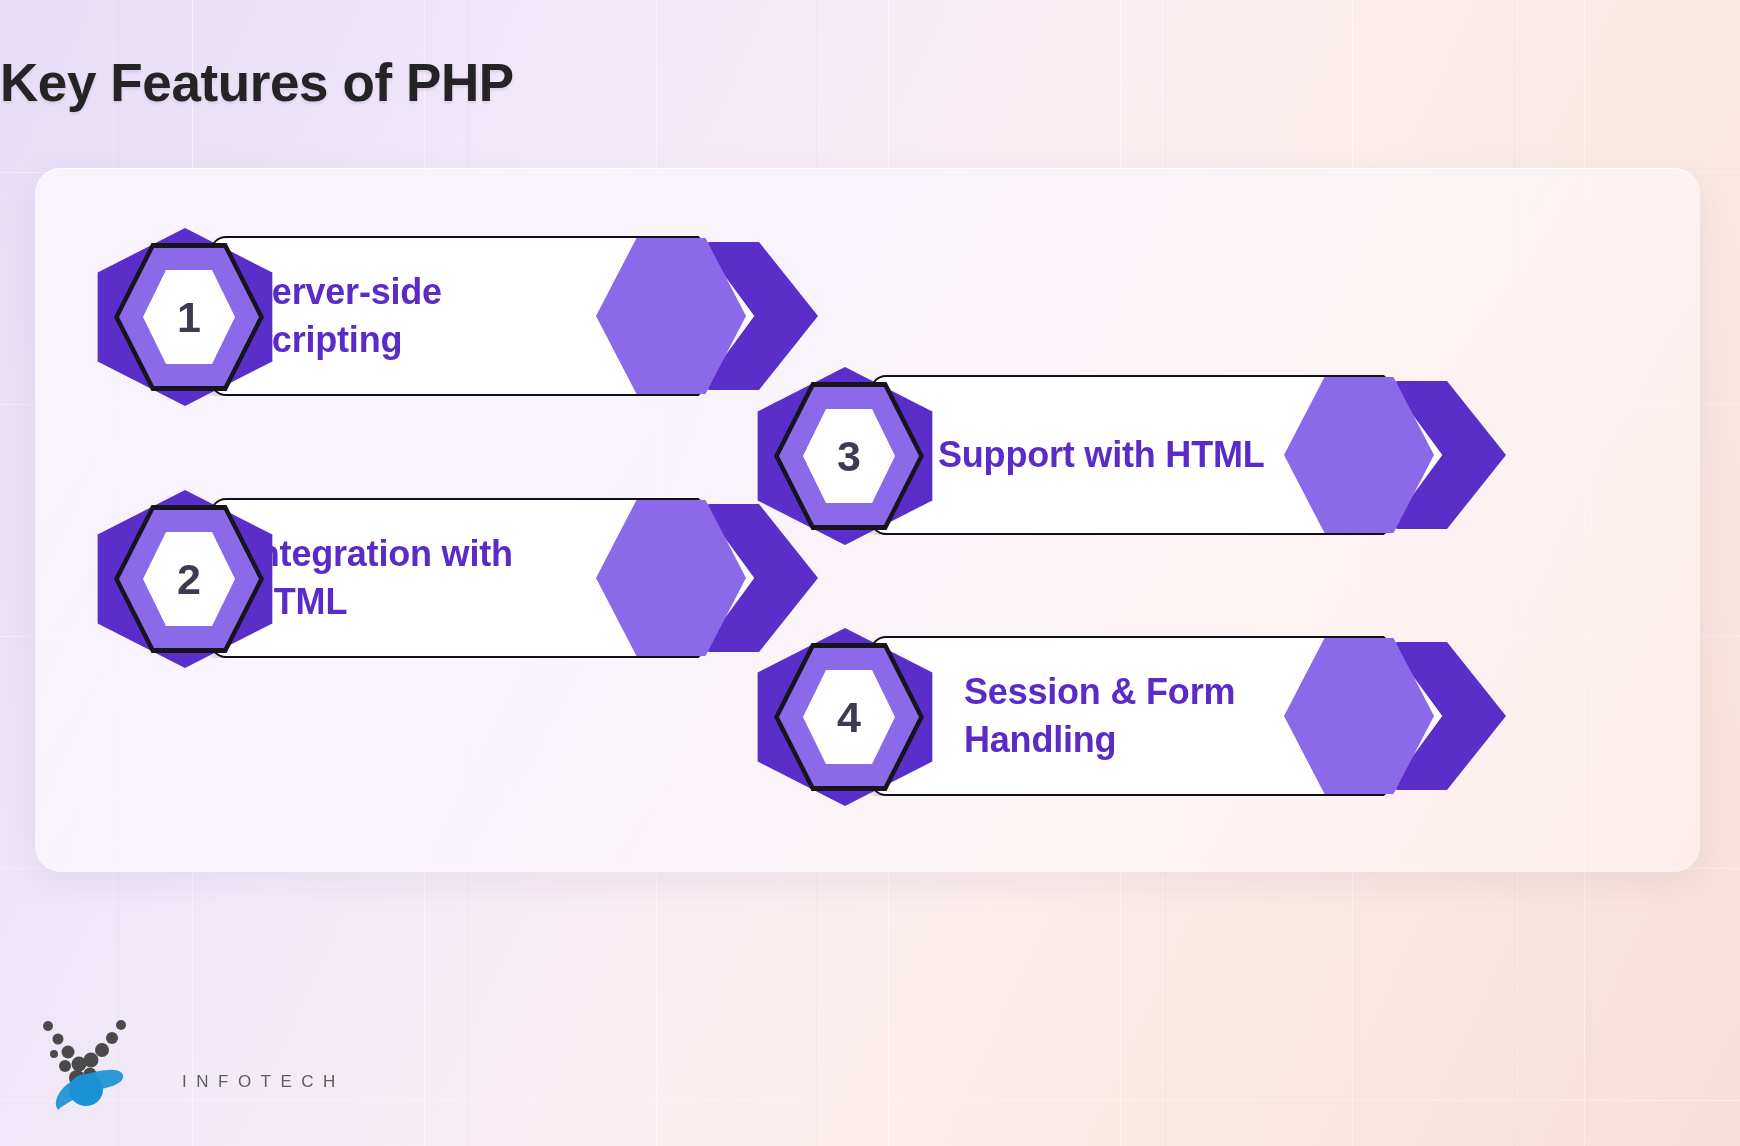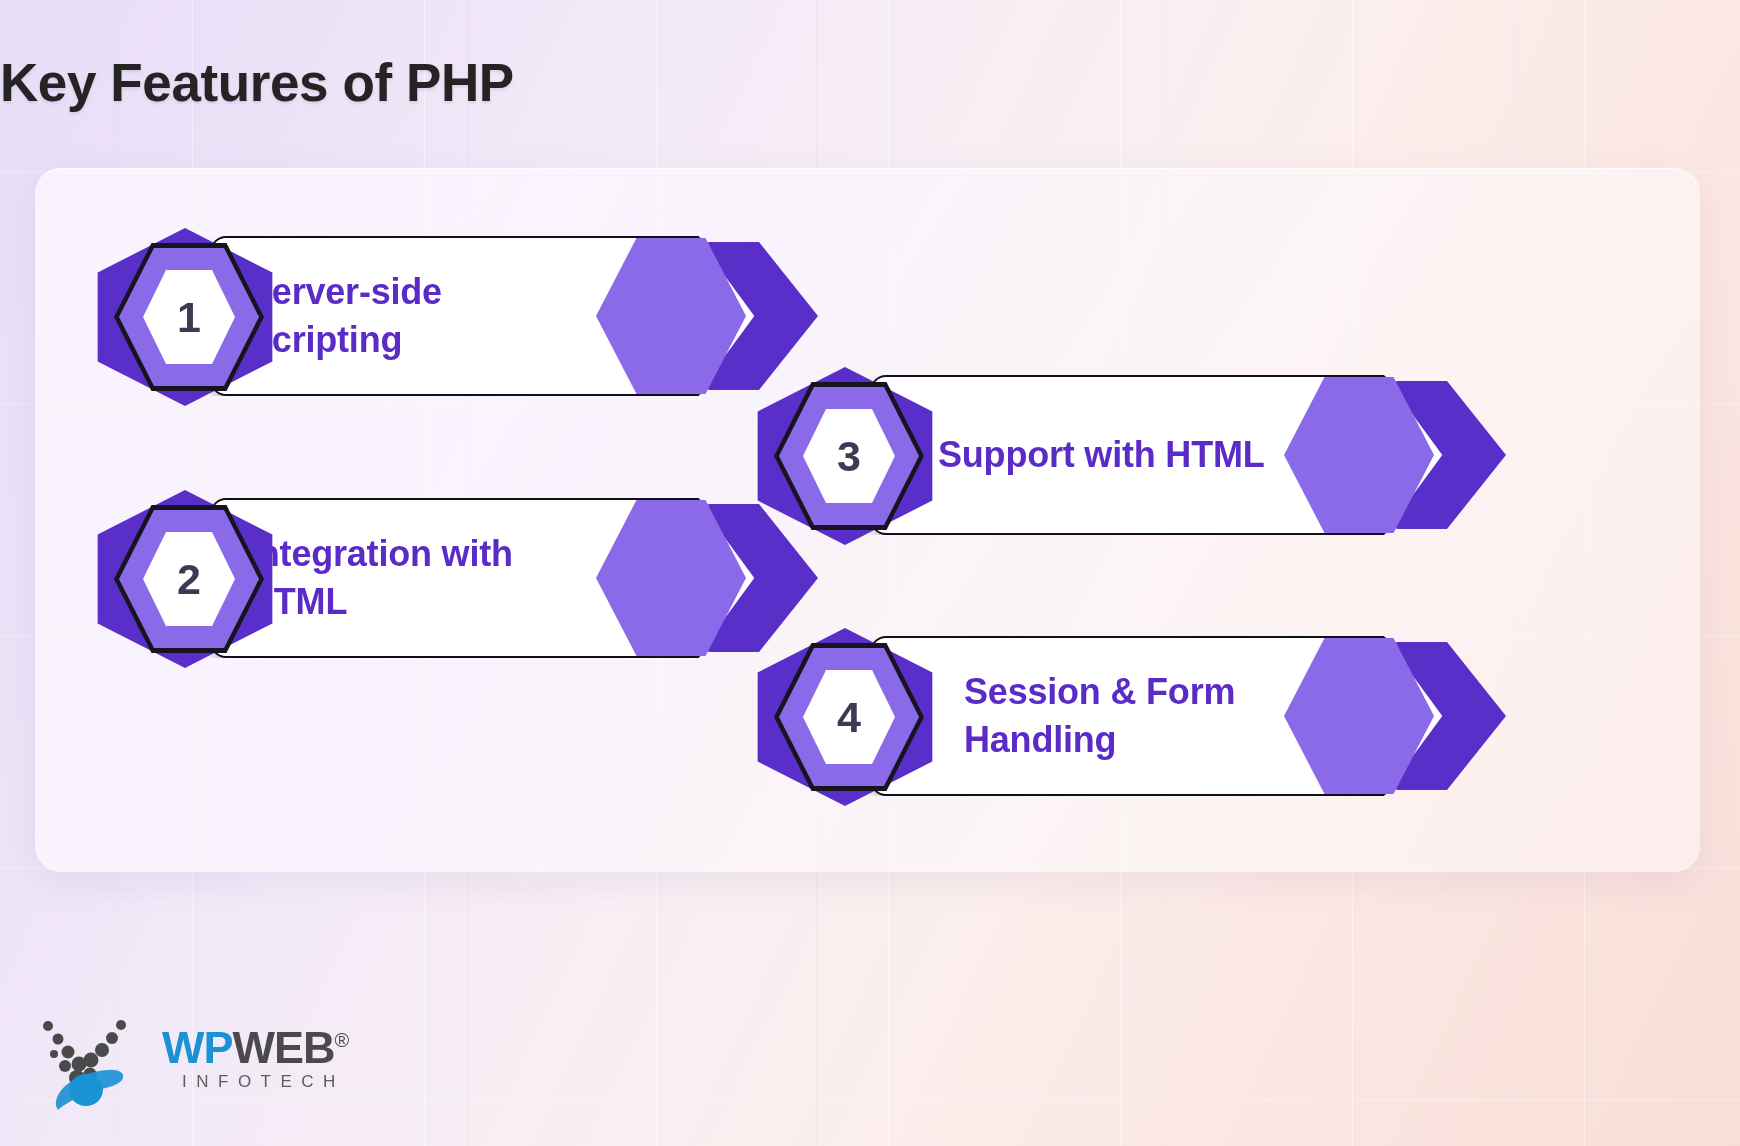--- a/index.html
+++ b/index.html
@@ -291,20 +291,17 @@
         <circle cx="78" cy="24" r="6"></circle>
         <circle cx="87" cy="11" r="5"></circle>
         <circle cx="31" cy="52" r="6"></circle>
         <circle cx="43" cy="64" r="8"></circle>
         <circle cx="56" cy="60" r="6.5"></circle>
         <circle cx="20" cy="40" r="4"></circle>
       </g>
       <ellipse cx="52" cy="76" rx="17" ry="16" fill="#1a92d4"></ellipse>
       <path d="M22 92 C20 76, 42 58, 74 56 C86 55, 92 60, 88 66 C84 72, 70 74, 58 78 C40 84, 28 92, 24 96 Z" fill="#1a92d4" opacity=".92"></path>
     </svg>
-    <div class="logo-word">
-      <span class="lw-wp">WP</span><span class="lw-web">WEB</span><span class="lw-reg">®</span>
-    </div>
     <div class="logo-sub">INFOTECH</div>
   </div>
 
 
 </div>
 
 </body></html>

